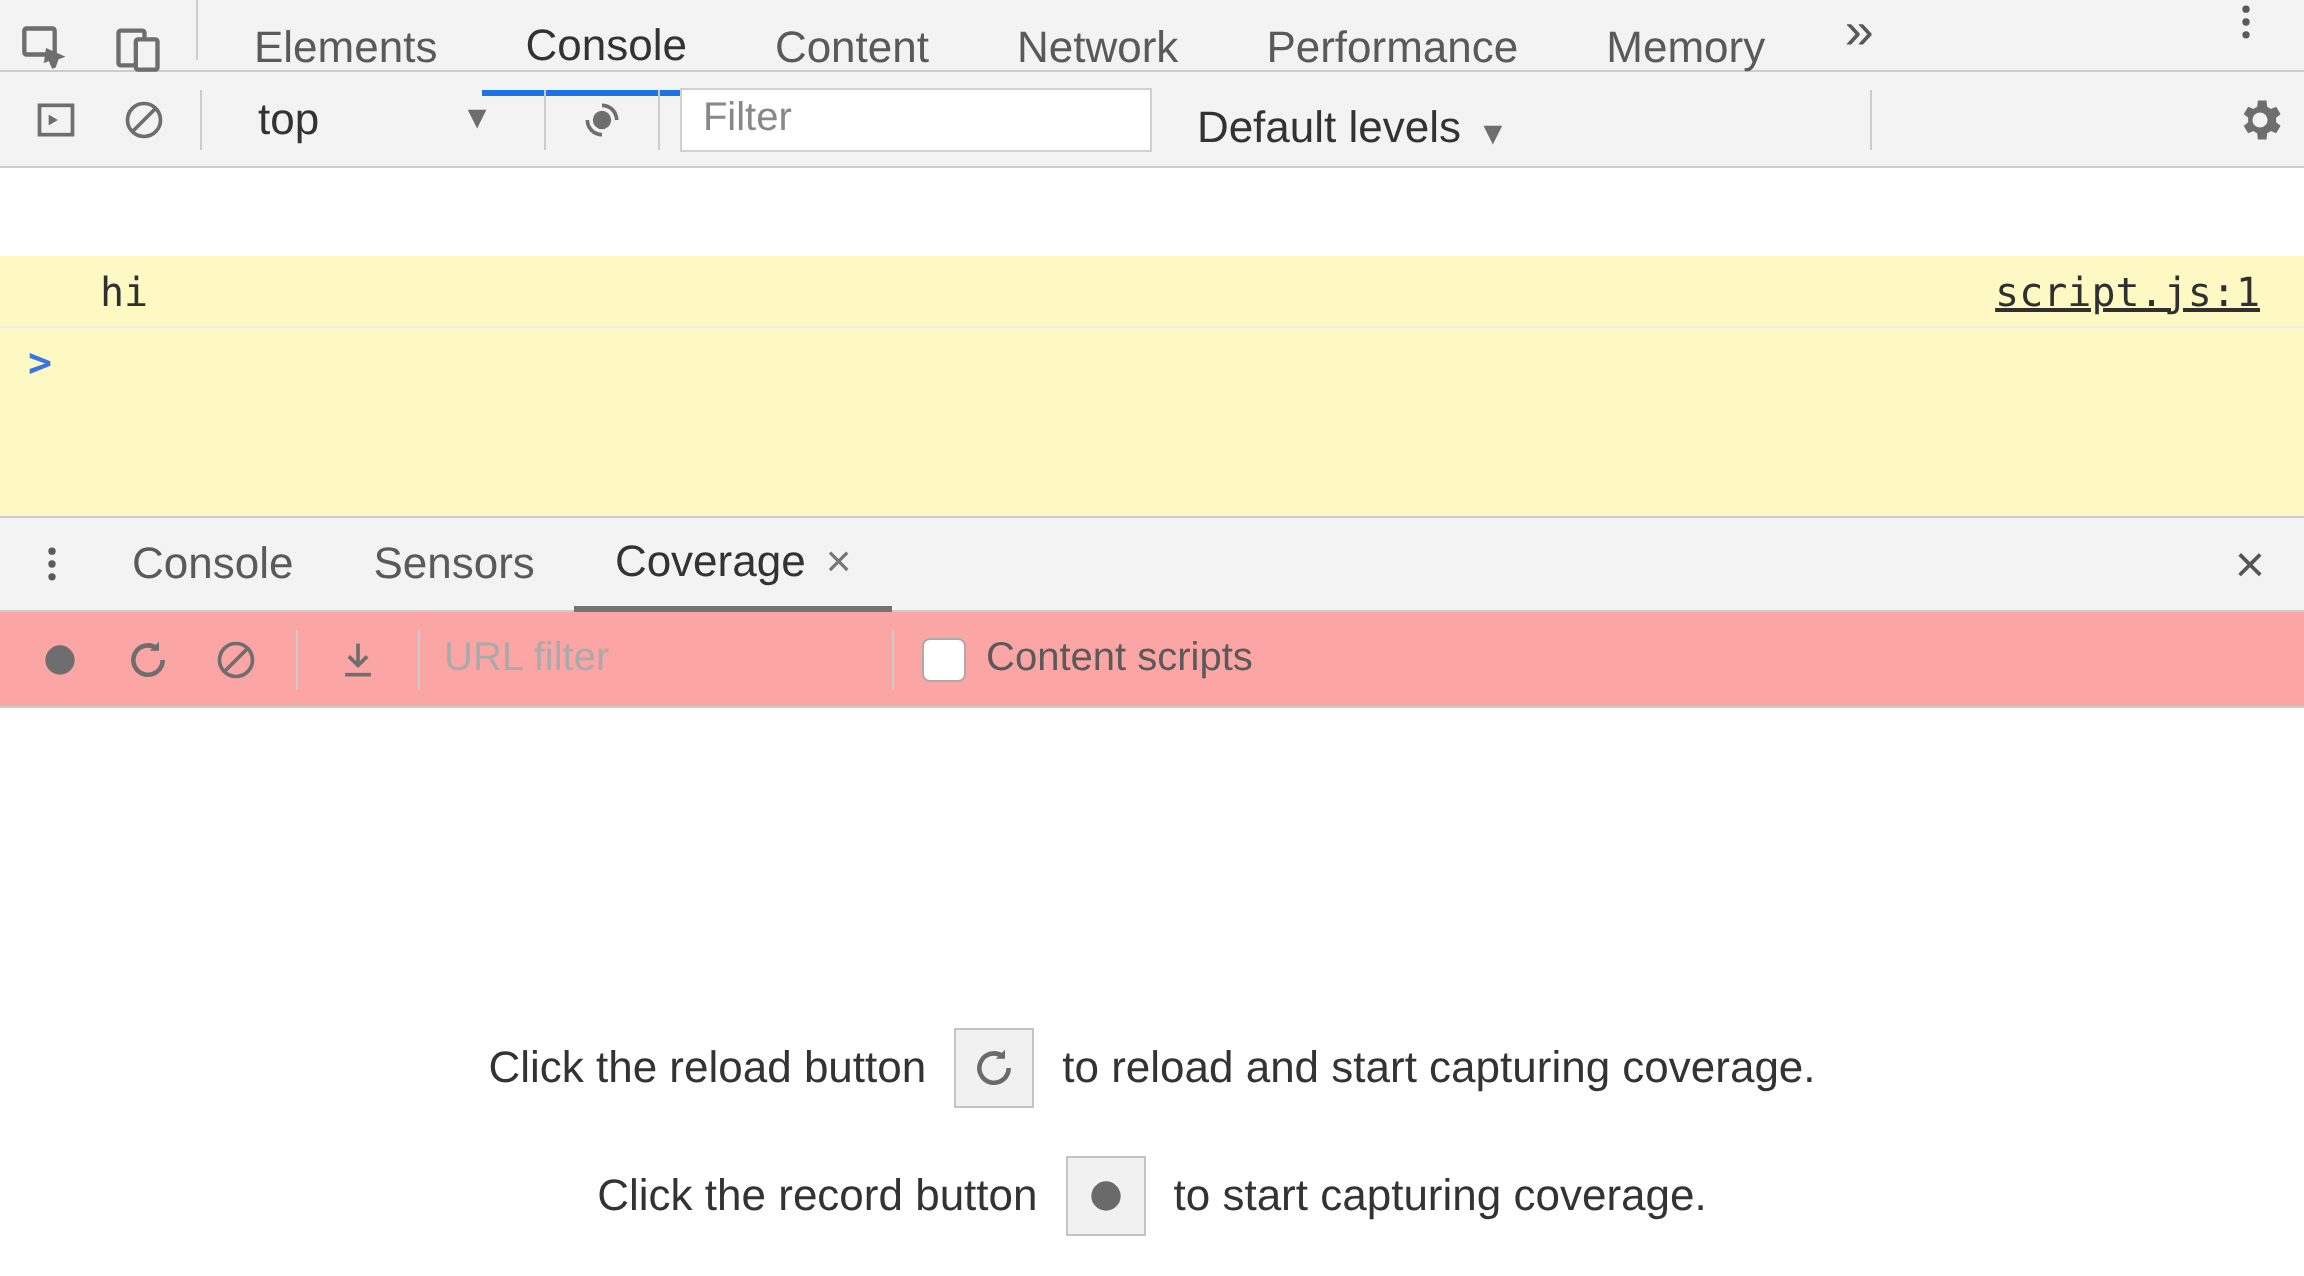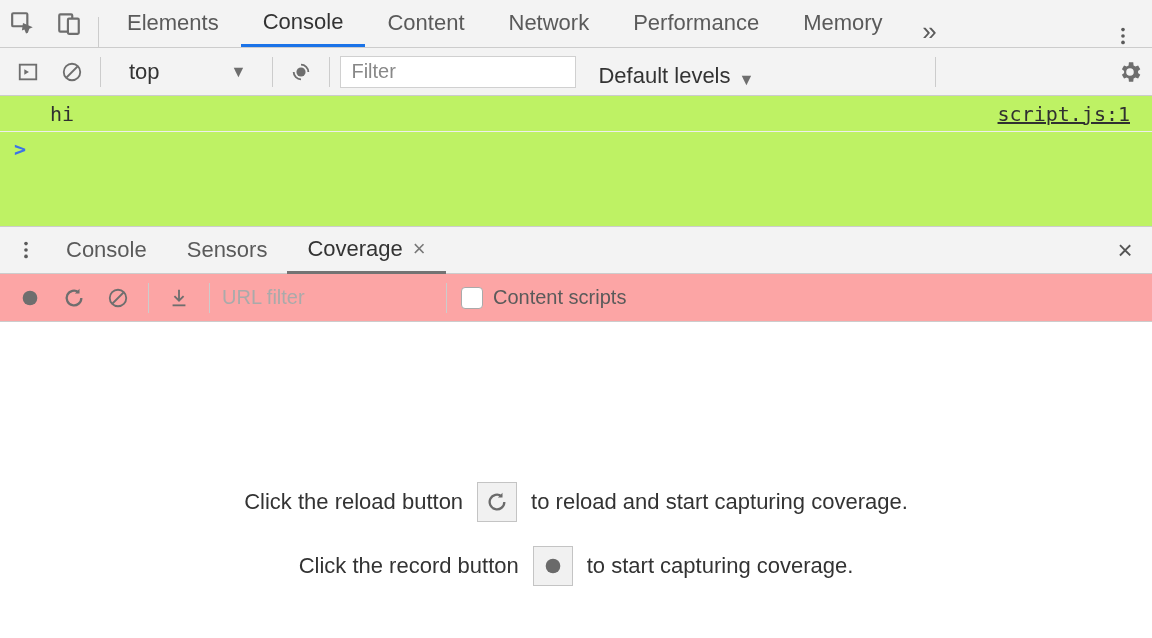--- a/index.html
+++ b/index.html
@@ -7,25 +7,25 @@
     width: 1152px; height: 638px;
     font-family: "Helvetica Neue", Arial, sans-serif;
     font-size: 12px;
     color: #333;
     background: #fff;
     overflow: hidden;
   }
 
   
   .main-tabs {
-    height: 48px;
+    height: 36px;
     background: #f3f3f3;
     border-bottom: 1px solid #ccc;
     display: flex;
-    align-items: flex-end;
+    align-items: flex-start;
     font-size: 22px;
     color: #5a5a5a;
   }
   .main-tabs .icon-btn {
     width: 46px; height: 48px;
     display: flex; align-items: center; justify-content: center;
     color: #6e6e6e;
     cursor: pointer;
   }
   .vsep { width: 1px; height: 30px; background: #ccc; margin: 0 6px; }
@@ -84,21 +84,21 @@
   .filter-input::placeholder { color:#888; }
   .levels-picker {
     display:flex; align-items:flex-end; gap:8px;
     padding: 0 14px; height:34px;
     cursor:pointer; color:#333;
   }
   .levels-picker .caret { font-size:16px; color:#6e6e6e; }
   .settings-btn { margin-left:auto; width:54px; justify-content:center; }
 
   
-  .console-body { background:#bef264; }
+  .console-body { background:#fef9c3;margin-top:44px; }
   .log-row {
     display:flex; align-items:center;
     height: 36px;
     border-bottom: 1px solid #eee;
     font-family: Menlo, Consolas, monospace;
     font-size: 20px;
     padding: 0 22px 0 50px;
   }
   .log-row .msg { color:#303030; }
   .log-row .src {

